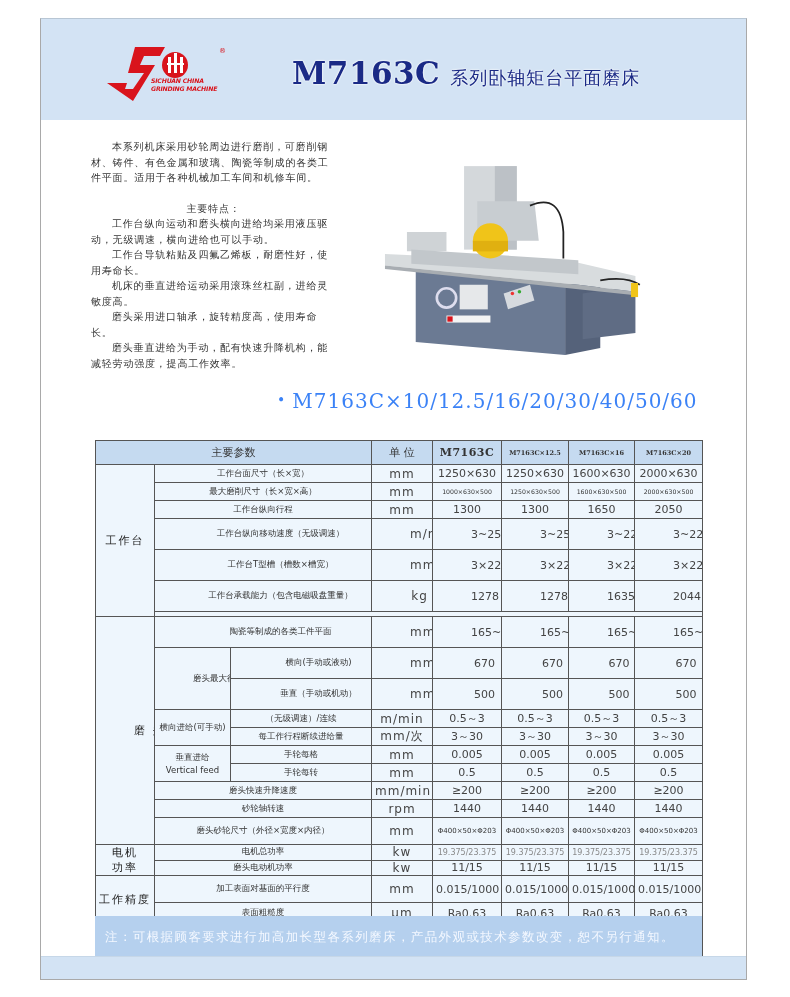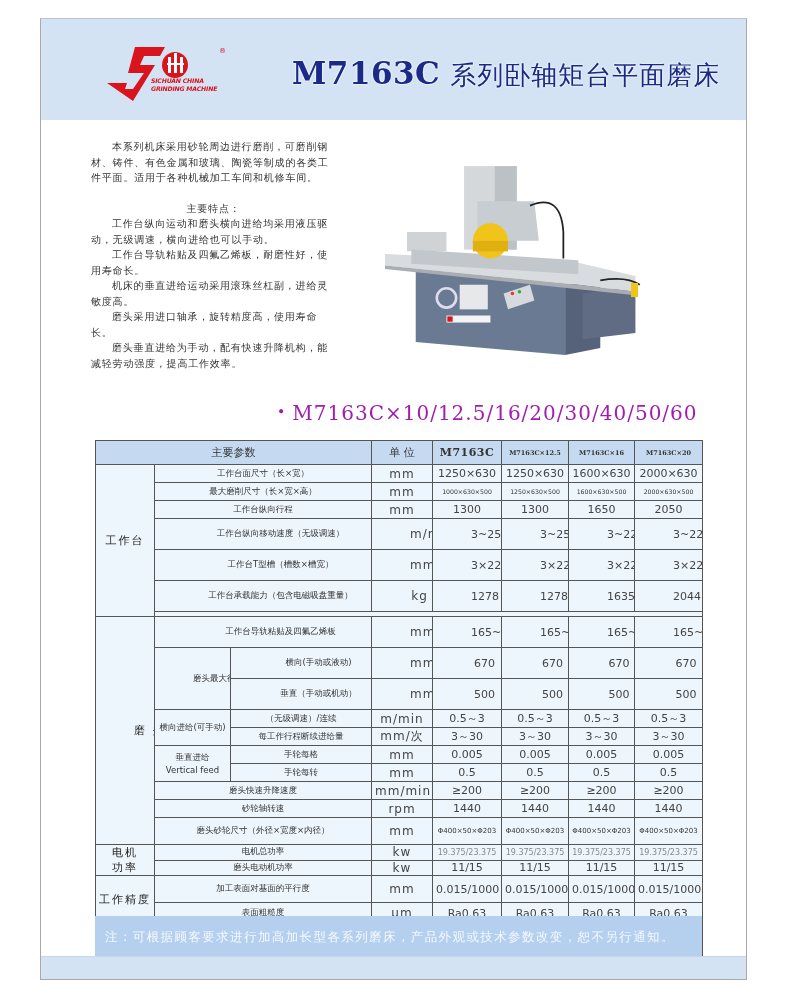--- a/index.html
+++ b/index.html
@@ -4,27 +4,27 @@
 <style>
   html,body{margin:0;padding:0;background:#ffffff;}
   body{width:790px;height:997px;position:relative;overflow:hidden;font-family:"DejaVu Sans",sans-serif;}
   .page{position:absolute;left:40px;top:18px;width:707px;height:962px;border:1px solid #a9a9a9;border-top-color:#b8c6d4;background:#fff;box-sizing:border-box;}
   .banner{position:absolute;left:0;top:0;width:100%;height:101px;background:#d3e3f4;}
   .logo{position:absolute;left:66px;top:24px;width:90px;height:60px;}
   .logo-text{position:absolute;left:110px;top:58px;font-family:"DejaVu Sans",sans-serif;font-style:italic;font-weight:bold;font-size:6.2px;color:#d9141c;line-height:8px;letter-spacing:-0.2px;}
   .logo-reg{position:absolute;left:178px;top:28px;font-size:7px;color:#d9141c;}
   .title{position:absolute;left:251px;top:36px;color:#1a2a86;white-space:nowrap;}
   .title .model{font-family:"DejaVu Serif",serif;font-weight:bold;font-size:31px;letter-spacing:0.5px;text-shadow:0 0 2px #fff,0 0 2px #fff;}
-  .title .cn{font-family:"DejaVu Sans",sans-serif;font-size:26px;margin-left:10px;letter-spacing:1px;text-shadow:0 0 2px #fff,0 0 2px #fff;}
+  .title .cn{font-family:"DejaVu Sans",sans-serif;font-size:18px;margin-left:10px;letter-spacing:1px;text-shadow:0 0 2px #fff,0 0 2px #fff;}
   .intro{position:absolute;left:50px;top:120px;width:245px;font-size:10px;line-height:15.5px;color:#333;letter-spacing:0.8px;}
   .intro p{margin:0;text-indent:2.1em;}
   .intro p.head{text-indent:0;margin-top:15px;}
   .intro p.noind{text-indent:0;text-align:center;}
   .machine{position:absolute;left:322px;top:125px;width:290px;height:220px;}
-  .series{position:absolute;left:236px;top:382px;font-family:"DejaVu Serif",serif;font-size:20px;color:#a21caf;letter-spacing:1px;white-space:nowrap;}
+  .series{position:absolute;left:236px;top:370px;font-family:"DejaVu Serif",serif;font-size:20px;color:#3b82f6;letter-spacing:1px;white-space:nowrap;}
   .series .dot{font-size:14px;position:relative;top:-3px;margin-right:6px;}
   table.spec{position:absolute;left:54px;top:421px;width:607px;border-collapse:collapse;table-layout:fixed;font-size:8.5px;color:#333;}
   table.spec td{border:1px solid #555;padding:0 3px;height:17px;background:#eef6fd;text-align:center;overflow:hidden;white-space:nowrap;}
   table.spec td.lbl{text-align:center;}
   table.spec td.cat{font-size:11px;letter-spacing:2px;color:#222;}
   table.spec tr.hdr td{background:#c5daf0;height:23px;font-size:11px;}
   table.spec tr.hdr td.mh{font-family:"DejaVu Serif",serif;font-weight:bold;font-size:11px;letter-spacing:0.5px;}
   table.spec tr.hdr td.mhs{font-family:"DejaVu Serif",serif;font-weight:bold;font-size:6.5px;margin-top:39px;}
   table.spec td.val{font-size:11px;color:#444;}
   table.spec td.valsm{font-size:6.2px;color:#333;}
@@ -178,21 +178,21 @@
       <td class="val">1635</td>
       <td class="val">2044</td>
     </tr>
 
     <tr style="height:0">
       <td colspan="7" style="height:4px;padding:0;border-left:1px solid #555;"></td>
     </tr>
 
     <tr class="tall">
       <td class="cat" rowspan="10">磨  头</td>
-      <td class="lbl" colspan="2">工作台导轨粘贴及四氟乙烯板</td>
+      <td class="lbl" colspan="2">陶瓷等制成的各类工件平面</td>
       <td class="unit">mm</td>
       <td class="val">165~700</td>
       <td class="val">165~700</td>
       <td class="val">165~700</td>
       <td class="val">165~700</td>
     </tr>
     <tr class="tall">
       <td class="lbl" rowspan="2">磨头最大行程</td>
       <td class="lbl">横向(手动或液动)</td>
       <td class="unit">mm</td>

